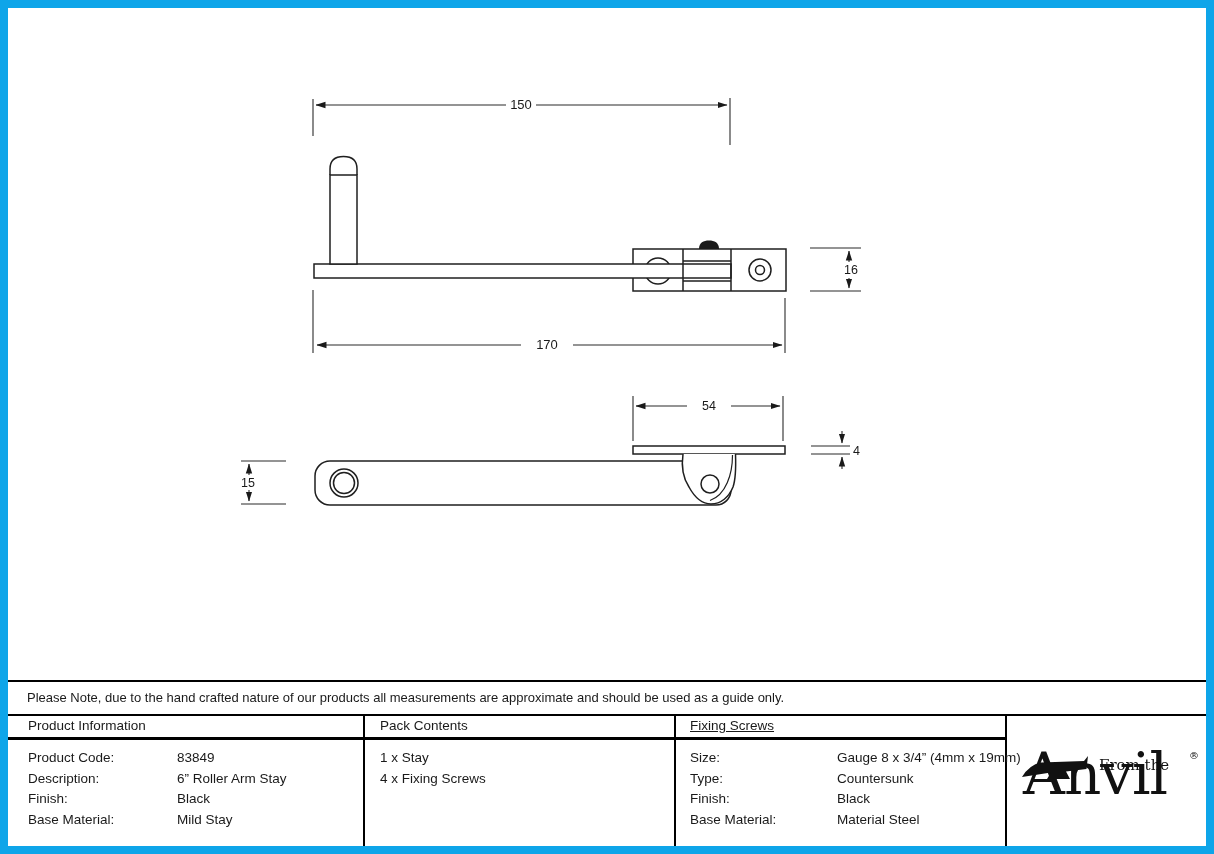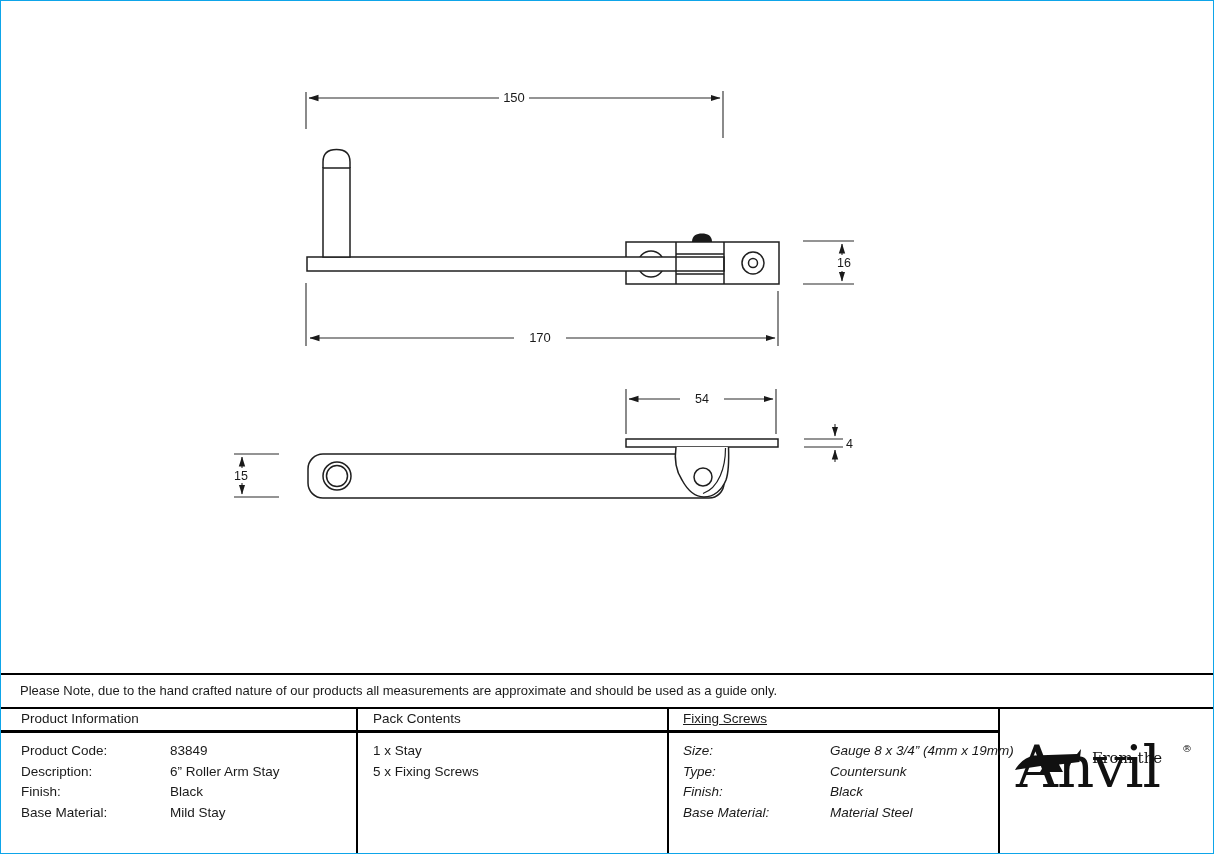--- a/index.html
+++ b/index.html
@@ -1,19 +1,19 @@
 <!DOCTYPE html>
 <html><head>
 <meta charset="utf-8">
 <style>
   * { margin:0; padding:0; box-sizing:border-box; }
   html,body { background:#fff; }
   .sheet {
     position:relative; width:1214px; height:854px;
-    background:#fff; border:1px solid #0ea5e9;
+    background:#fff; border:8px solid #0ea5e9;
     font-family:"Liberation Sans", sans-serif; color:#1a1a1a;
     overflow:hidden;
   }
   svg text { font-family:"Liberation Sans", sans-serif; fill:#1a1a1a; }
   .dim-text { font-size:13px; }
   .dim-text-sm { font-size:12.5px; }
 
   .note-row {
     position:absolute; left:0; top:672px; width:1214px; height:34px;
     border-top:2px solid #000; padding-left:19px;
@@ -23,21 +23,21 @@
   .hdr-underline { position:absolute; left:0; top:729px; width:998px; height:2.5px; background:#000; }
   .vline { position:absolute; top:706px; height:148px; width:2px; background:#000; }
   .v1 { left:355px; } .v2 { left:666px; } .v3 { left:997px; }
 
   .hdr { position:absolute; top:710px; font-size:13.5px; white-space:nowrap; }
   .hdr-pi { left:20px; } .hdr-pc { left:372px; } .hdr-fs { left:682px;text-decoration:underline; }
 
   .kv-block { position:absolute; top:740px; font-size:13.5px; }
   .kv-row { display:flex; height:20.6px; line-height:20.6px; white-space:nowrap;gap:46px; }
   .pi-block { left:20px; } .pi-block .kv-label { width:103px; }
-  .fs-block { left:682px;font-style:italic; } .fs-block .kv-label { width:101px; }
+  .fs-block { left:682px; } .fs-block .kv-label { width:101px; }
   .pc-block { position:absolute; left:372px; top:740px; font-size:13.5px; }
   .pc-item { height:20.6px; line-height:20.6px; white-space:nowrap; }
 
   .logo { position:absolute; left:998px; top:706px; width:216px; height:148px; }
   .logo-brand {
     position:absolute; left:17px; top:30px;
     font-family:"DejaVu Serif", serif; font-size:58px; line-height:60px;
     color:#111; letter-spacing:-1px;
   }
   .logo-tagline {
@@ -180,21 +180,21 @@
     </div>
     <div class="kv-row">
       <span class="kv-label">Base Material:</span>
       <span class="kv-value">Mild Stay</span>
     </div>
   </div>
 
   
   <div class="pc-block">
     <div class="pc-item">1 x Stay</div>
-    <div class="pc-item">5 x Fixing Screws</div>
+    <div class="pc-item">4 x Fixing Screws</div>
   </div>
 
   
   <div class="kv-block fs-block">
     <div class="kv-row">
       <span class="kv-label">Size:</span>
       <span class="kv-value">Gauge 8 x 3/4” (4mm x 19mm)</span>
     </div>
     <div class="kv-row">
       <span class="kv-label">Type:</span>

